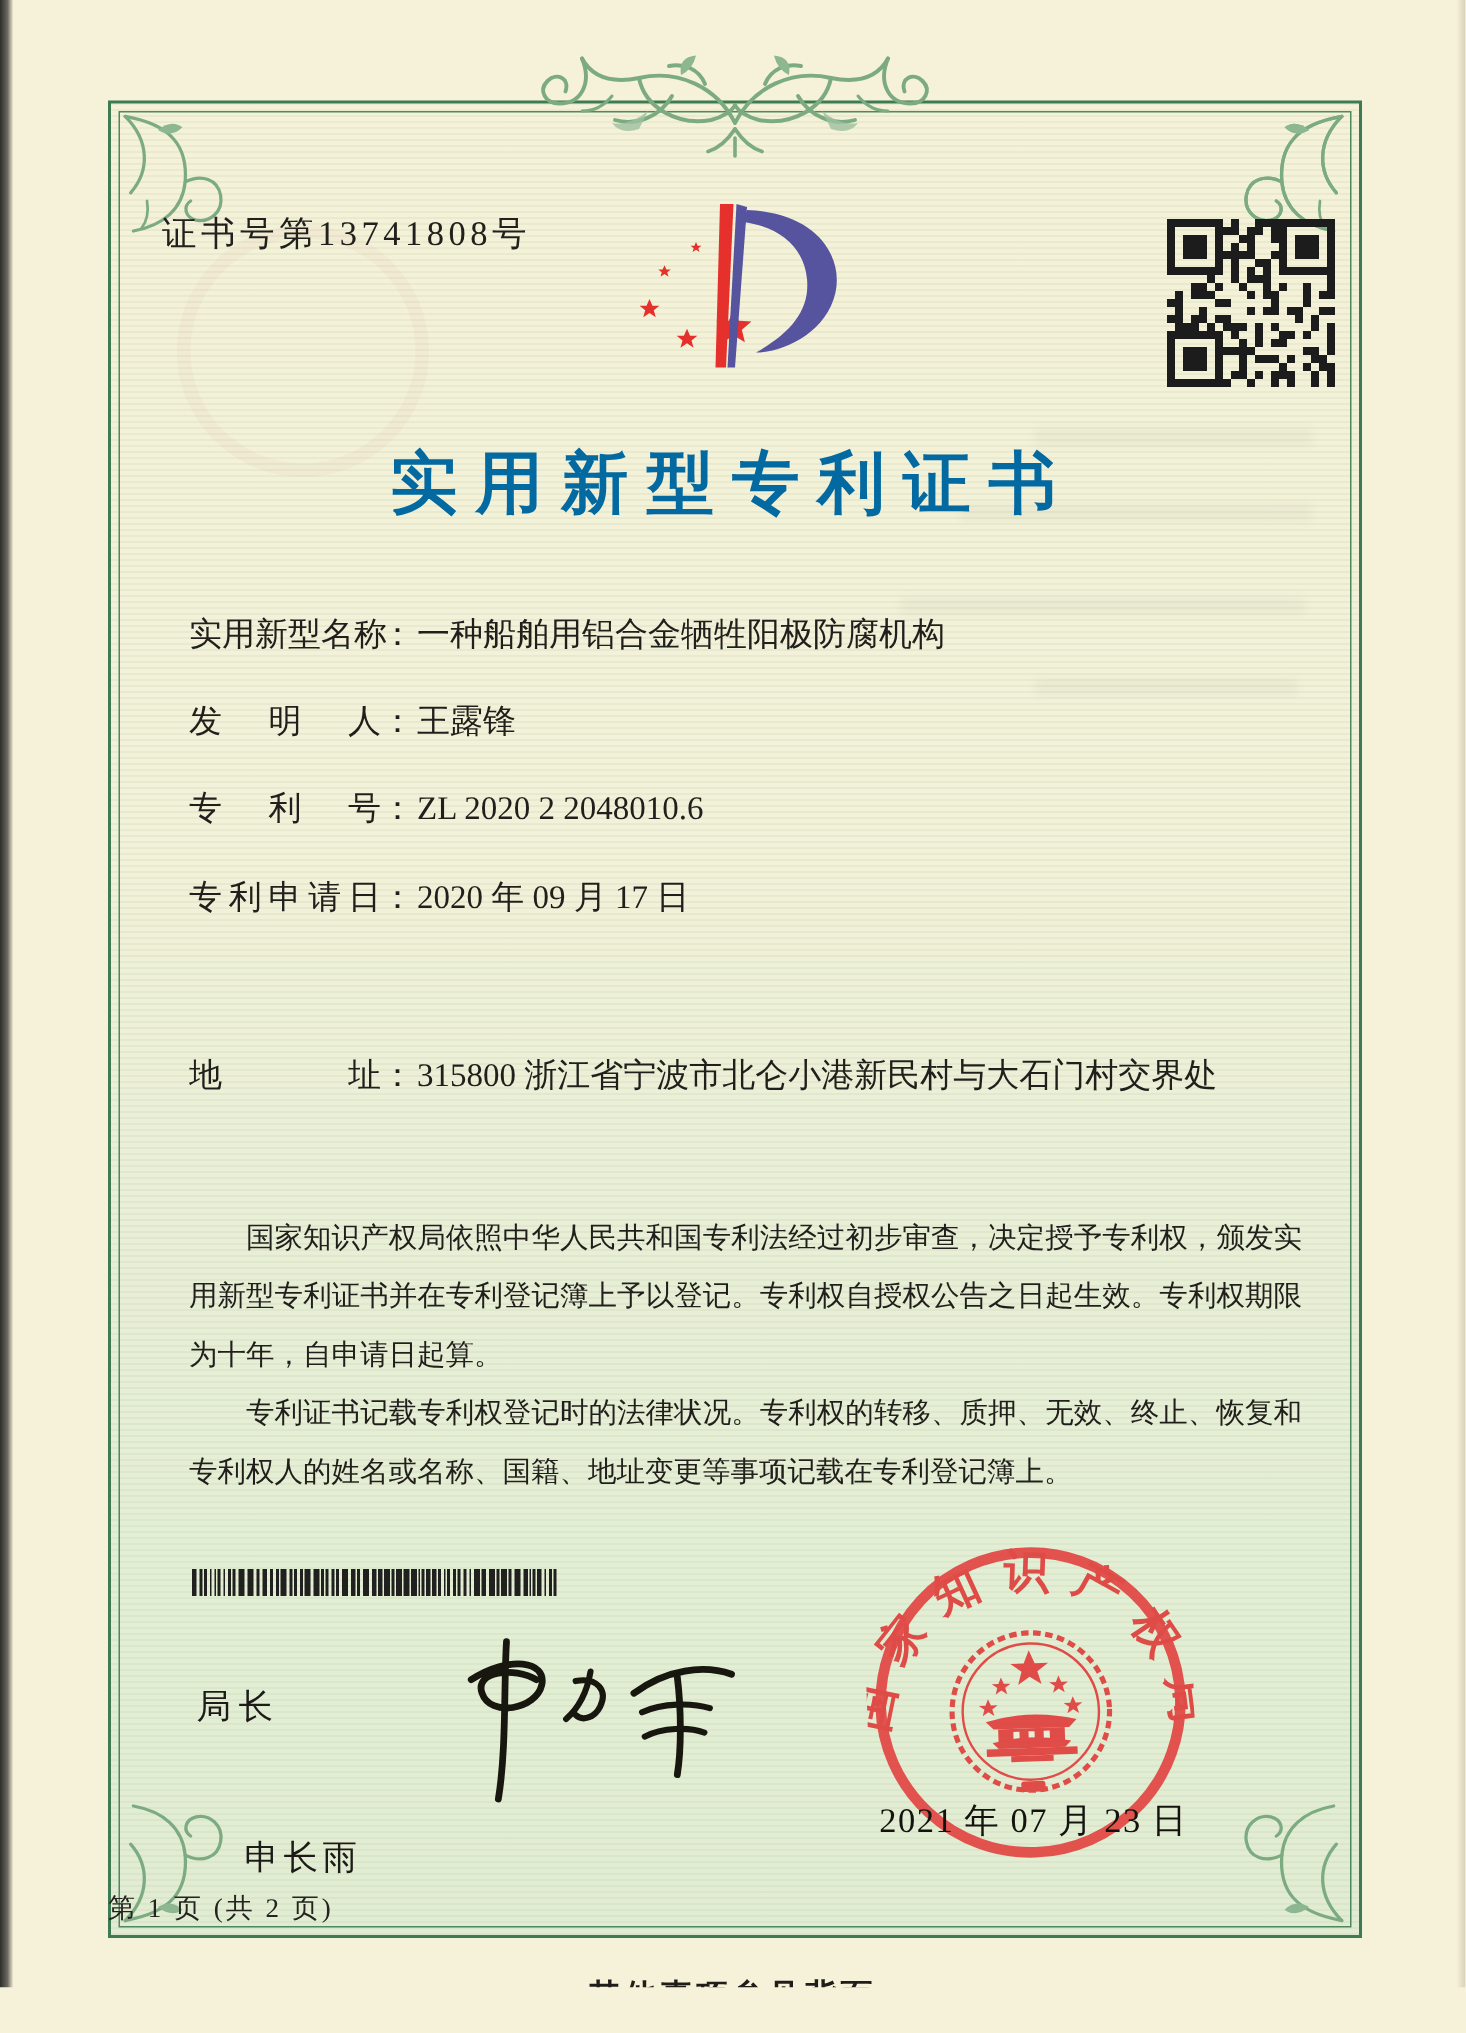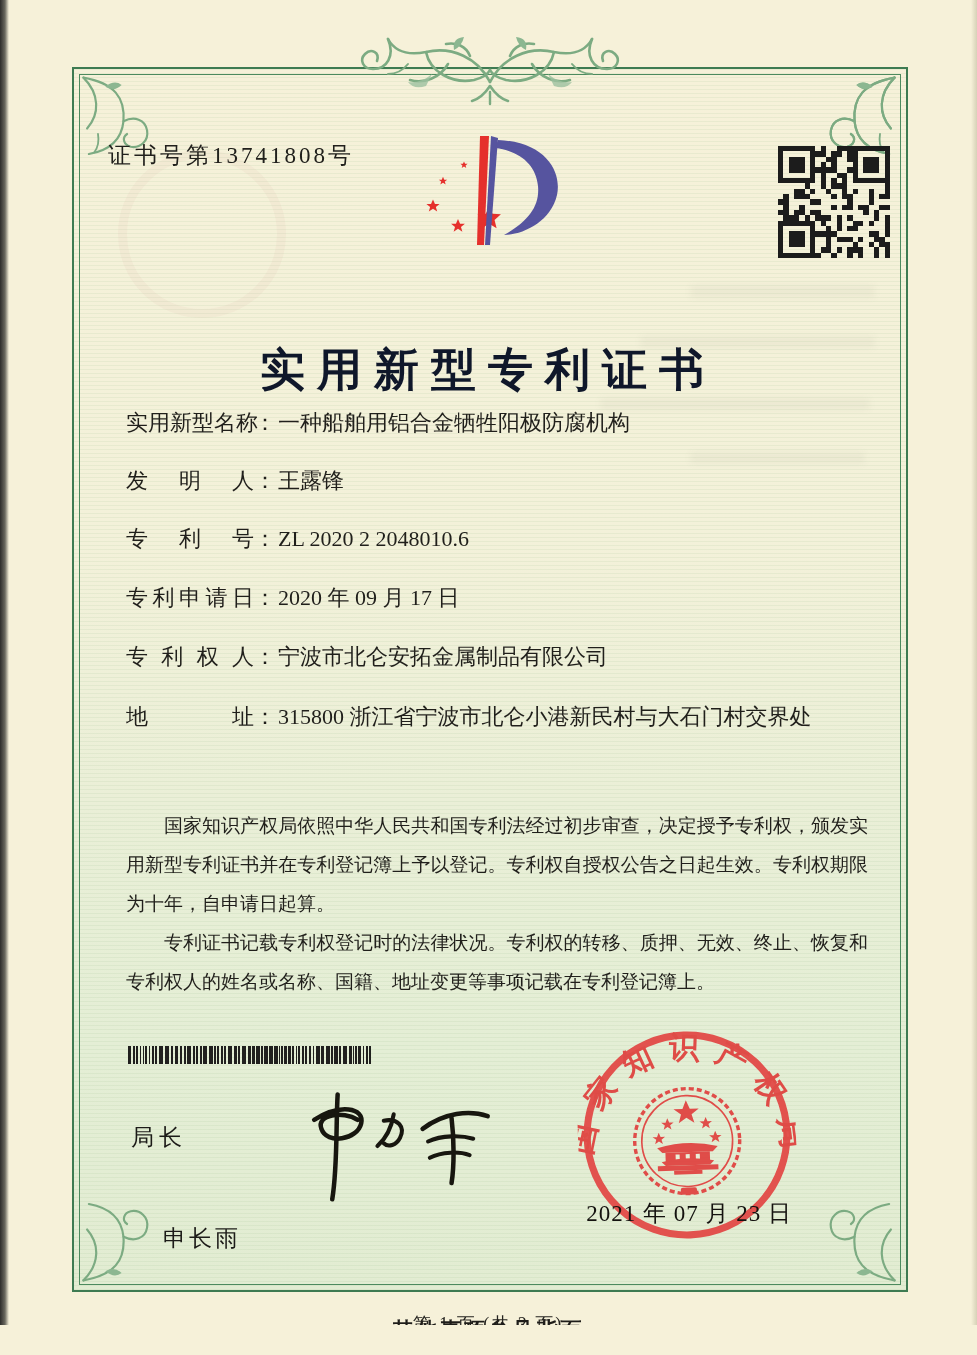--- a/index.html
+++ b/index.html
@@ -14,31 +14,31 @@
   .inner-bg{left:74px;top:69px;width:832px;height:1221px;
     background:
       repeating-linear-gradient(180deg, rgba(148,187,137,.13) 0 1px, rgba(0,0,0,0) 1px 4px),
       linear-gradient(180deg, rgba(233,241,218,.0) 0%, rgba(233,241,218,.25) 40%, rgba(229,238,214,.75) 62%, #e4eed5 80%, #e2ecd2 100%);}
   
   .border-outer{left:72px;top:67px;width:832px;height:1221px;border:2.5px solid #3e7b52;}
   .border-inner{left:79px;top:74px;width:820px;height:1209px;border:1px solid #4c8a5e;}
   .ghost{position:absolute;background:#8b8d7a;opacity:.07;filter:blur(3px);border-radius:3px;}
   .wm-ring{left:118px;top:150px;width:150px;height:150px;border:9px solid #d98c8c;border-radius:50%;opacity:.07;}
   .cert-no{left:108px;top:140px;font-size:23px;letter-spacing:3px;color:#21201c;}
-  .title{left:72px;top:292px;width:832px;text-align:center;font-size:45px;font-weight:700;letter-spacing:12px;color:#0f172a;white-space:nowrap;margin-top:48px;}
+  .title{left:72px;top:292px;width:832px;text-align:center;font-size:45px;font-weight:700;letter-spacing:12px;color:#0369a1;white-space:nowrap;}
   .row{position:absolute;left:126px;font-size:22px;color:#201f1b;white-space:nowrap;}
   .flabel{display:inline-block;width:128px;text-align:justify;text-align-last:justify;}
   .colon{display:inline-block;}
   .fvalue{display:inline-block;margin-left:2px;}
   .pair2{position:absolute;left:364px;top:0;white-space:nowrap;}
   .paras{left:126px;top:806px;width:742px;font-size:19px;line-height:39px;color:#201f1b;text-align:justify;}
   .paras p{margin:0;text-indent:2em;}
   .signer{left:131px;font-size:23px;color:#1c1b18;letter-spacing:5px;}
   .seal-date{left:583px;top:1198px;width:212px;text-align:center;font-size:23px;letter-spacing:1px;color:#14120f;z-index:6;}
-  .pagination{left:72px;top:1312px;width:832px;text-align:center;font-size:18px;letter-spacing:2px;color:#24231f;}
+  .pagination{left:72px;top:1260px;width:832px;text-align:left;font-size:18px;letter-spacing:2px;color:#24231f;}
   .back-note{left:0;top:1316px;width:977px;text-align:center;font-size:21px;font-weight:700;letter-spacing:3px;color:#1e1d19;}
   svg{display:block;}
 </style>
 </head>
 <body>
 
 <div class="page">
 
   <div class="abs inner-bg"></div>
 
@@ -369,23 +369,20 @@
   </div>
   <div class="row" style="top:466px">
     <span class="flabel">发明人</span><span class="colon">：</span><span class="fvalue">王露锋</span>
   </div>
   <div class="row" style="top:524px">
     <span class="flabel">专利号</span><span class="colon">：</span><span class="fvalue">ZL 2020 2 2048010.6</span>
   </div>
   <div class="row" style="top:583px">
     <span class="flabel">专利申请日</span><span class="colon">：</span><span class="fvalue">2020 年 09 月 17 日</span>
   </div>
-  <div class="row" style="top:642px">
-    <span class="flabel">专利权人</span><span class="colon">：</span><span class="fvalue">宁波市北仑安拓金属制品有限公司</span>
-  </div>
   <div class="row" style="top:702px">
     <span class="flabel">地址</span><span class="colon">：</span><span class="fvalue">315800 浙江省宁波市北仑小港新民村与大石门村交界处</span>
   </div>
 
   <div class="abs paras">
     <p>国家知识产权局依照中华人民共和国专利法经过初步审查，决定授予专利权，颁发实用新型专利证书并在专利登记簿上予以登记。专利权自授权公告之日起生效。专利权期限为十年，自申请日起算。</p>
     <p>专利证书记载专利权登记时的法律状况。专利权的转移、质押、无效、终止、恢复和专利权人的姓名或名称、国籍、地址变更等事项记载在专利登记簿上。</p>
   </div>
 
   <div class="abs" style="left:128px;top:1046px;">

